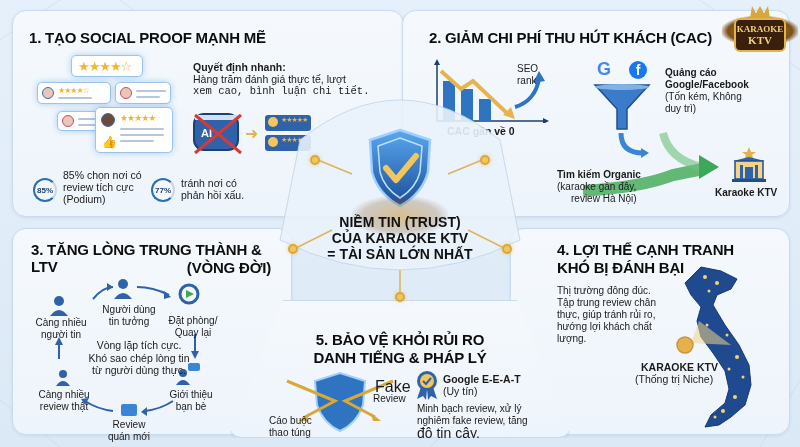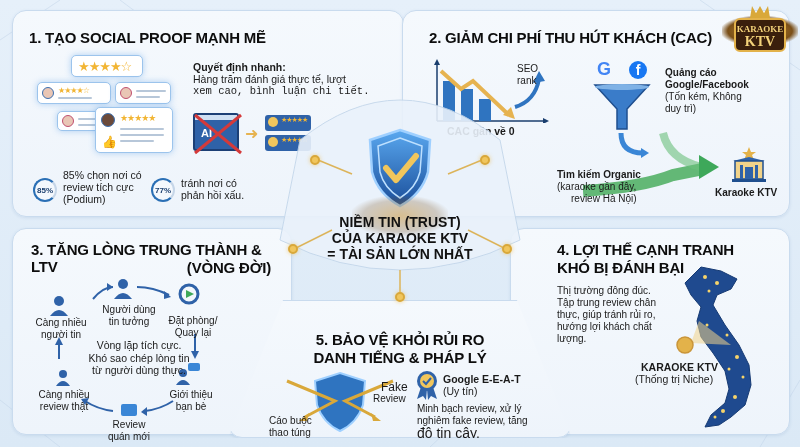--- a/index.html
+++ b/index.html
@@ -100,21 +100,21 @@
       <span class="line" style="left:24px; top:26px; width:44px;"></span>
       <span class="line" style="left:24px; top:32px; width:34px;"></span>
       <span class="abs" style="left:6px; top:27px; font-size:12px; color:#2a6fb5;">👍</span>
     </div>
   </div>
 
   <div class="txt b" style="left:180px; top:50px;">Quyết định nhanh:</div>
   <div class="txt" style="left:180px; top:62px;">Hàng trăm đánh giá thực tế, lượt</div>
   <div class="txt" style="left:180px; top:74px;font-family:Liberation Mono, monospace;">xem cao, bình luận chi tiết.</div>
 
-  <div class="abs" style="left:180px; top:102px; width:46px; height:38px; background:#2f62a8; border:2px solid #1c3f75; border-radius:3px;">
+  <div class="abs" style="left:180px; top:102px; width:46px; height:38px; background:#2f62a8; border:2px solid #1c3f75; border-radius:11px;">
     <div class="abs" style="left:0; top:0; right:0; height:5px; background:#cfe0f3;"></div>
     <div class="abs b" style="left:6px; top:12px; color:#fff; font-size:11px;">AI</div>
     <svg class="abs" style="left:-4px; top:-4px;" width="54" height="46">
       <line x1="4" y1="4" x2="50" y2="42" stroke="#d43a3a" stroke-width="3"></line>
       <line x1="50" y1="4" x2="4" y2="42" stroke="#d43a3a" stroke-width="3"></line>
     </svg>
   </div>
   <div class="abs" style="left:232px; top:113px; color:#e6b350; font-size:16px; font-weight:700;">➜</div>
   <div class="abs" style="left:252px; top:104px; width:46px; height:16px; background:#2f62a8; border-radius:3px;">
     <span class="abs" style="left:3px; top:2px; width:10px; height:10px; border-radius:50%; background:#f1c65c;"></span>
@@ -187,21 +187,21 @@
     <rect x="3" y="32" width="34" height="3" fill="#1f4f8f"></rect>
   </svg>
   <div class="txt b" style="left:312px; top:176px; font-size:10px;">Karaoke KTV</div>
 </div>
 
 <div class="abs" style="left:722px; top:6px; width:76px; height:54px; z-index:5;">
   <div class="abs" style="left:0; top:10px; width:76px; height:30px; background:radial-gradient(ellipse at center, #c9953a 0%, #7a4f18 60%, transparent 75%);"></div>
   <div class="abs" style="left:28px; top:0; width:20px; height:12px; background:#d9a83a; clip-path:polygon(0 100%,10% 0,30% 60%,50% 0,70% 60%,90% 0,100% 100%);"></div>
   <div class="abs" style="left:12px; top:12px; width:52px; height:34px; border-radius:6px; background:#3a1f0c; border:2px solid #e3b24a; text-align:center; color:#f3d27a; font-family:'Liberation Serif', serif; font-weight:700;">
     <div style="font-size:9px; margin-top:4px;">KARAOKE</div>
-    <div style="font-size:14px;">KTV</div>
+    <div style="font-size:11px;">KTV</div>
   </div>
 </div>
 
 <svg class="abs" style="left:0; top:0; z-index:2;" width="800" height="447">
   <path d="M300 140 Q400 60 500 140 L520 240 Q400 300 280 240 Z" fill="#eaf2fb" stroke="#c3d6ea" stroke-width="1" opacity="0.9"></path>
   <g stroke="#dcb45a" stroke-width="1.5">
     <line x1="318" y1="160" x2="352" y2="174"></line>
     <line x1="482" y1="160" x2="448" y2="174"></line>
     <line x1="296" y1="248" x2="332" y2="230"></line>
     <line x1="504" y1="248" x2="468" y2="230"></line>
@@ -337,21 +337,21 @@
 
   <svg class="abs" style="left:56px; top:70px;" width="110" height="62">
     <path d="M55 2 L80 10 L78 34 Q72 52 55 60 Q38 52 32 34 L30 10 Z" fill="#2f74c0" stroke="#9fd0ff" stroke-width="2"></path>
     <polyline points="2,10 50,30 20,46" stroke="#d9a83a" stroke-width="3" fill="none"></polyline>
     <polygon points="14,50 24,42 22,50" fill="#d9a83a"></polygon>
     <polyline points="108,10 60,30 90,46" stroke="#d9a83a" stroke-width="3" fill="none"></polyline>
     <polygon points="96,50 86,42 88,50" fill="#d9a83a"></polygon>
   </svg>
   <div class="txt" style="left:40px; top:114px; font-size:10px;">Cáo buộc</div>
   <div class="txt" style="left:40px; top:126px; font-size:10px;">thao túng</div>
-  <div class="txt" style="left:152px; top:80px; font-size:12px;">Fake</div>
+  <div class="txt" style="left:146px; top:80px; font-size:16px;">Fake</div>
   <div class="txt" style="left:144px; top:92px; font-size:10px;">Review</div>
 
   <svg class="abs" style="left:186px; top:68px;" width="24" height="32">
     <polygon points="6,18 2,30 8,27 11,31 12,20" fill="#2f62a8"></polygon>
     <polygon points="18,18 22,30 16,27 13,31 12,20" fill="#2f62a8"></polygon>
     <circle cx="12" cy="12" r="10" fill="#2f62a8"></circle>
     <circle cx="12" cy="12" r="7" fill="#f1c65c"></circle>
     <polyline points="8,12 11,15 16,9" stroke="#2f62a8" stroke-width="2" fill="none"></polyline>
   </svg>
   <div class="txt b" style="left:214px; top:72px; font-size:10.5px;">Google E-E-A-T</div>

